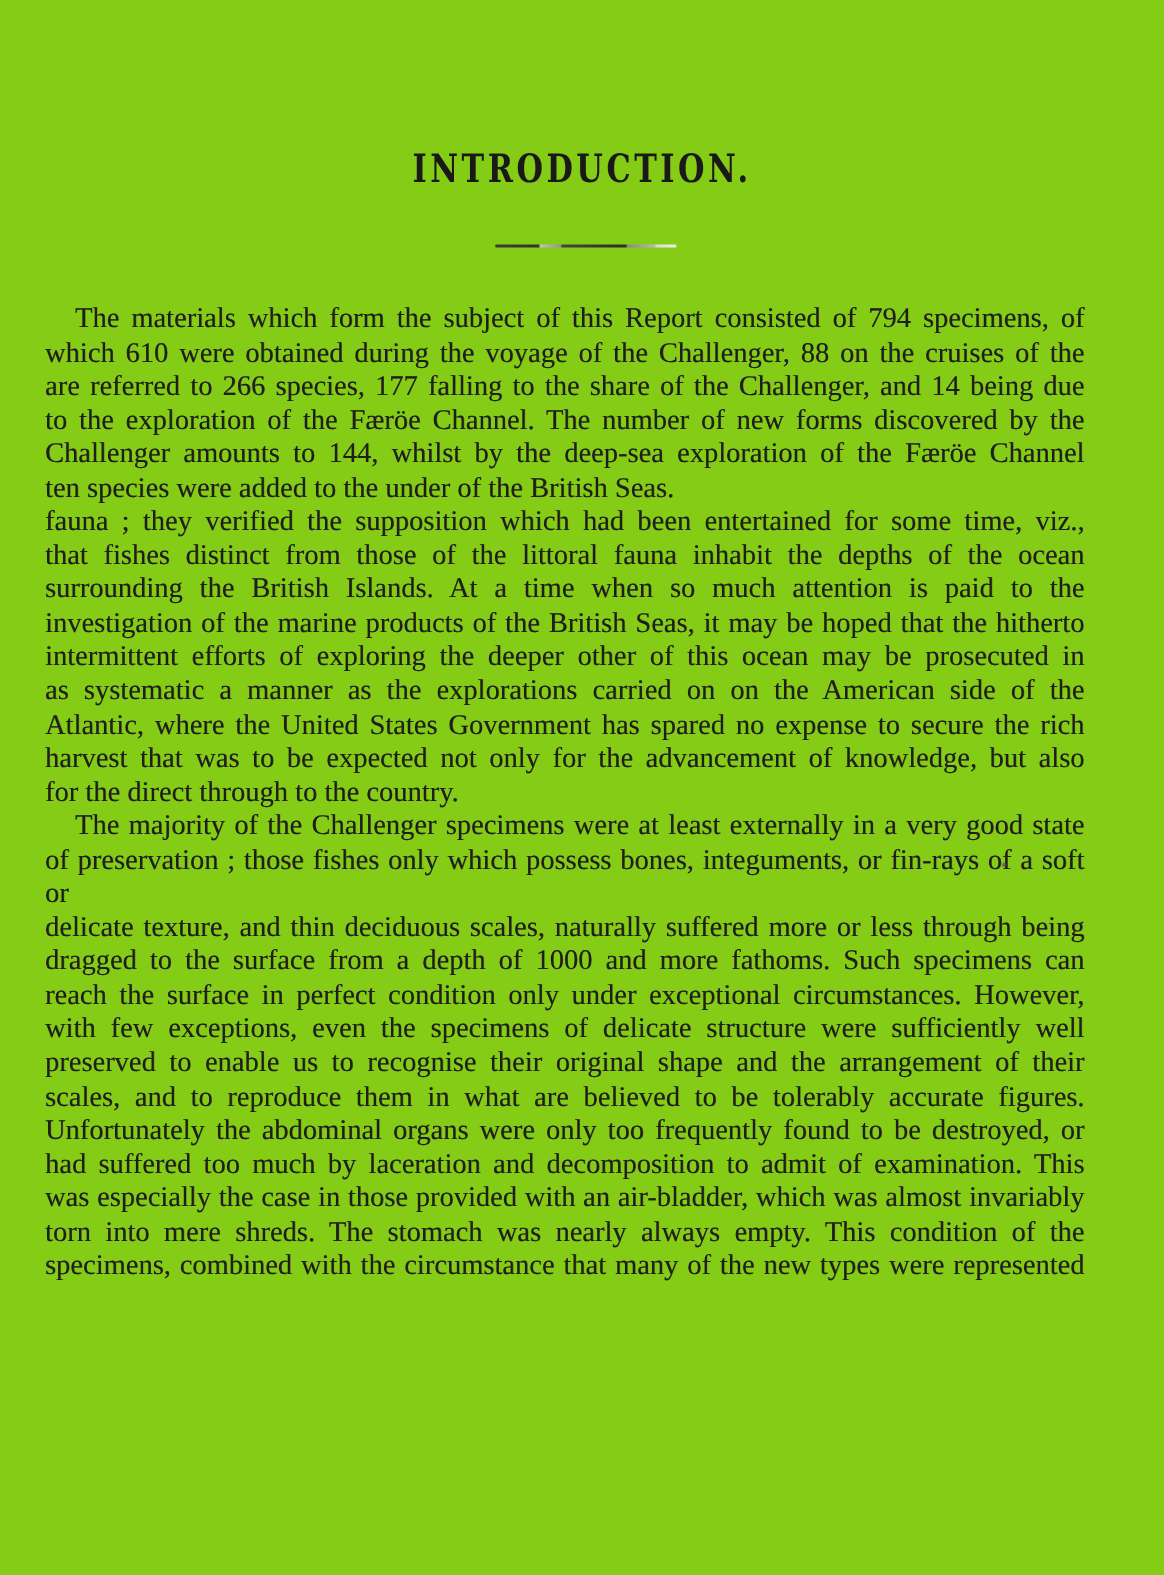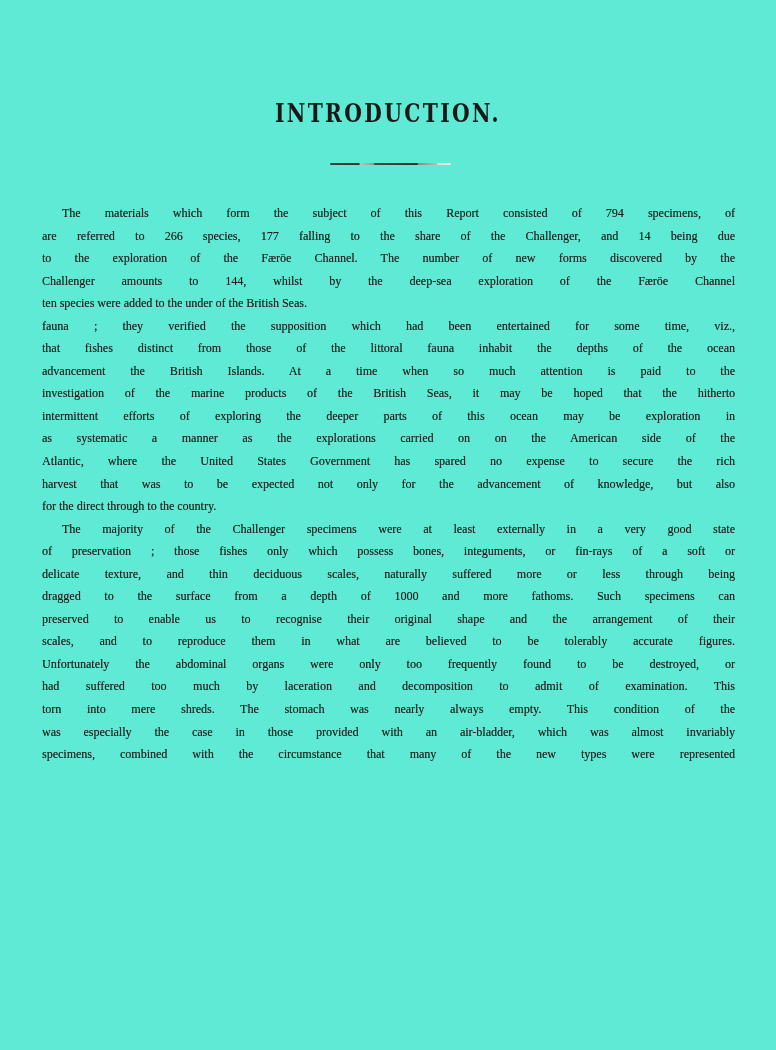--- a/index.html
+++ b/index.html
@@ -4,21 +4,21 @@
 <style>
   html, body {
     margin: 0;
     padding: 0;
     background: #ffffff;
   }
   .page {
     position: relative;
     width: 776px;
     height: 1050px;
-    background: #5eead4;
+    background: #84cc16;
     color: #201e1c;
     font-family: "Liberation Serif", serif;
     overflow: hidden;
   }
   .title {
     position: absolute;
     top: 98px;
     left: 0;
     width: 776px;
     margin: 0;
@@ -42,23 +42,23 @@
       #3f3d3b 0%, #34322f 24%,
       #c3c1bf 25%, #97948f 36%,
       #47443f 37%, #2e2c29 72%,
       #8b8883 73%, #bcbab6 88%,
       #dedcd8 89%, #eeedea 100%);
     border-radius: 1px;
   }
   .body-text {
     position: absolute;
     top: 202px;
-    left: 42px;
+    left: 30px;
     width: 693px;
-    font-size: 12px;
+    font-size: 19px;
     line-height: 22.55px;
     text-shadow: 0.25px 0.25px 0.3px rgba(32, 30, 28, 0.5);
   }
   .para {
     margin: 0;
     padding: 0;
   }
   .line {
     display: block;
     text-align: justify;
@@ -87,49 +87,52 @@
 <div class="page">
 
   <h1 class="title">INTRODUCTION.</h1>
 
   <div class="rule"></div>
 
   <div class="body-text">
 
     <p class="para">
       <span class="line first">The materials which form the subject of this Report consisted of 794 specimens, of</span>
+      <span class="line">which 610 were obtained during the voyage of the Challenger, 88 on the cruises of the</span>
       <span class="line">are referred to 266 species, 177 falling to the share of the Challenger, and 14 being due</span>
       <span class="line">to the exploration of the Færöe Channel.  The number of new forms discovered by the</span>
       <span class="line">Challenger amounts to 144, whilst by the deep-sea exploration of the Færöe Channel</span>
       <span class="line end">ten species were added to the under of the British Seas.</span>
     </p>
 
     <p class="para">
       <span class="line">fauna ; they verified the supposition which had been entertained for some time, viz.,</span>
       <span class="line">that fishes distinct from those of the littoral fauna inhabit the depths of the ocean</span>
-      <span class="line">advancement the British Islands.  At a time when so much attention is paid to the</span>
+      <span class="line">surrounding the British Islands.  At a time when so much attention is paid to the</span>
       <span class="line">investigation of the marine products of the British Seas, it may be hoped that the hitherto</span>
-      <span class="line">intermittent efforts of exploring the deeper parts of this ocean may be exploration in</span>
+      <span class="line">intermittent efforts of exploring the deeper other of this ocean may be prosecuted in</span>
       <span class="line">as systematic a manner as the explorations carried on on the American side of the</span>
       <span class="line">Atlantic, where the United States Government has spared no expense to secure the rich</span>
       <span class="line">harvest that was to be expected not only for the advancement of knowledge, but also</span>
       <span class="line end">for the direct through to the country.</span>
     </p>
 
     <p class="para">
       <span class="line first">The majority of the Challenger specimens were at least externally in a very good state</span>
       <span class="line">of preservation ; those fishes only which possess bones, integuments, or fin-rays of a soft or</span>
       <span class="line">delicate texture, and thin deciduous scales, naturally suffered more or less through being</span>
       <span class="line">dragged to the surface from a depth of 1000 and more fathoms.  Such specimens can</span>
+      <span class="line">reach the surface in perfect condition only under exceptional circumstances.  However,</span>
+      <span class="line">with few exceptions, even the specimens of delicate structure were sufficiently well</span>
       <span class="line">preserved to enable us to recognise their original shape and the arrangement of their</span>
       <span class="line">scales, and to reproduce them in what are believed to be tolerably accurate figures.</span>
       <span class="line">Unfortunately the abdominal organs were only too frequently found to be destroyed, or</span>
       <span class="line">had suffered too much by laceration and decomposition to admit of examination.  This</span>
+      <span class="line">was especially the case in those provided with an air-bladder, which was almost invariably</span>
       <span class="line">torn into mere shreds.  The stomach was nearly always empty.  This condition of the</span>
-      <span class="line">was especially the case in those provided with an air-bladder, which was almost invariably</span>
       <span class="line">specimens, combined with the circumstance that many of the new types were represented</span>
     </p>
 
   </div>
 
   <div class="speck"></div>
 
 </div>
 
 </body></html>

